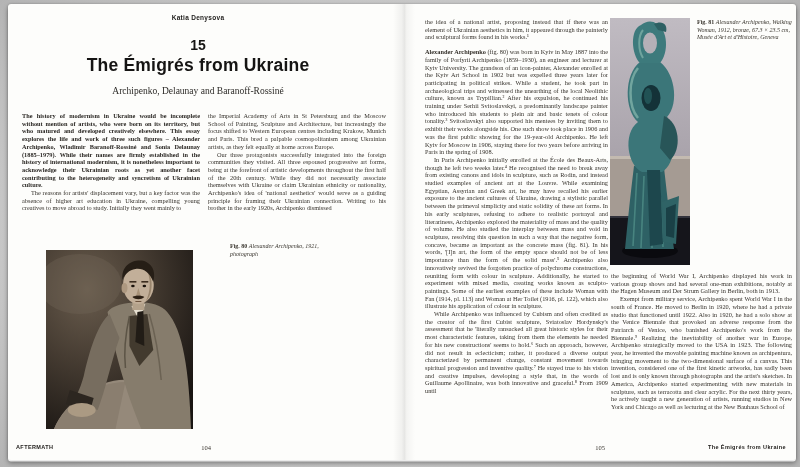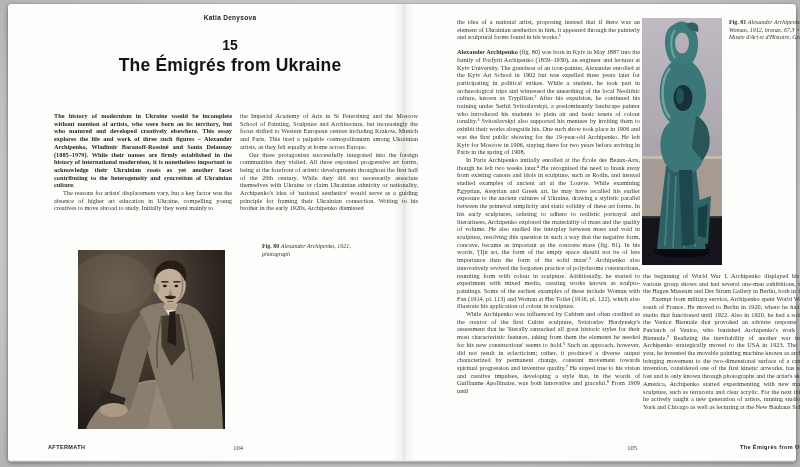--- a/index.html
+++ b/index.html
@@ -1,21 +1,21 @@
 <!DOCTYPE html>
 <html><head>
 <meta charset="utf-8">
 <style>
   html,body{margin:0;padding:0;width:800px;height:467px;overflow:hidden;
     background:radial-gradient(ellipse at 50% 50%, #cdcdcd 60%, #b4b4b4 100%);
     font-family:"Liberation Serif", serif;}
   .spread{position:absolute;left:8px;top:4px;width:788px;height:456px;
     background:#fdfdfb;border-radius:3px;
     box-shadow:0 1.5px 0 rgba(255,255,255,.85), 0 3px 5px rgba(0,0,0,.4), 0 0 2px rgba(0,0,0,.25);}
-  .page{position:absolute;top:0;height:456px;margin-left:32px;}
+  .page{position:absolute;top:0;height:456px;}
   .page-left{left:0;width:396px;}
   .page-right{left:396px;width:392px;}
   .gutter{position:absolute;left:385px;top:0;width:22px;height:456px;
     background:linear-gradient(90deg, rgba(0,0,0,0) 0%, rgba(0,0,0,0.05) 40%, rgba(90,90,90,0.14) 52%, rgba(0,0,0,0.04) 62%, rgba(0,0,0,0) 100%);}
   .abs{position:absolute;}
   .sans{font-family:"Liberation Sans", sans-serif;}
   .author{left:0;top:10px;width:380px;text-align:center;font-weight:bold;font-size:6.5px;
     letter-spacing:.3px;color:#1d1b19;}
   .chap-num{left:0;top:33px;width:380px;text-align:center;font-weight:bold;font-size:14px;color:#151413;}
   .chap-title{left:0;top:51px;width:380px;text-align:center;font-weight:bold;font-size:17.5px;
@@ -37,20 +37,21 @@
 </style>
 </head>
 <body>
 
 <div class="spread">
 
   <div class="page page-left">
     <div class="abs sans author">Katia Denysova</div>
     <div class="abs sans chap-num">15</div>
     <div class="abs sans chap-title">The Émigrés from Ukraine</div>
+    <div class="abs chap-sub">Archipenko, Delaunay and Baranoff-Rossiné</div>
 
     <div class="col body-text" style="left:14px;top:108px;width:178px;height:130px;">
       <p class="intro">The history of modernism in Ukraine would be incomplete without mention of artists, who were born on its territory, but who matured and developed creatively elsewhere. This essay explores the life and work of three such figures – Alexander Archipenko, Wladimir Baranoff-Rossiné and Sonia Delaunay (1885–1979). While their names are firmly established in the history of international modernism, it is nonetheless important to acknowledge their Ukrainian roots as yet another facet contributing to the heterogeneity and syncretism of Ukrainian culture.</p>
       <p class="indent">The reasons for artists' displacement vary, but a key factor was the absence of higher art education in Ukraine, compelling young creatives to move abroad to study. Initially they went mainly to</p>
     </div>
 
     <div class="col body-text" style="left:200px;top:108px;width:178px;height:120px;">
       <p>the Imperial Academy of Arts in St Petersburg and the Moscow School of Painting, Sculpture and Architecture, but increasingly the focus shifted to Western European centres including Krakow, Munich and Paris. This bred a palpable cosmopolitanism among Ukrainian artists, as they felt equally at home across Europe.</p>
       <p class="indent">Our three protagonists successfully integrated into the foreign communities they visited. All three espoused progressive art forms, being at the forefront of artistic developments throughout the first half of the 20th century. While they did not necessarily associate themselves with Ukraine or claim Ukrainian ethnicity or nationality, Archipenko's idea of 'national aesthetics' would serve as a guiding principle for framing their Ukrainian connection. Writing to his brother in the early 1920s, Archipenko dismissed</p>
     </div>

